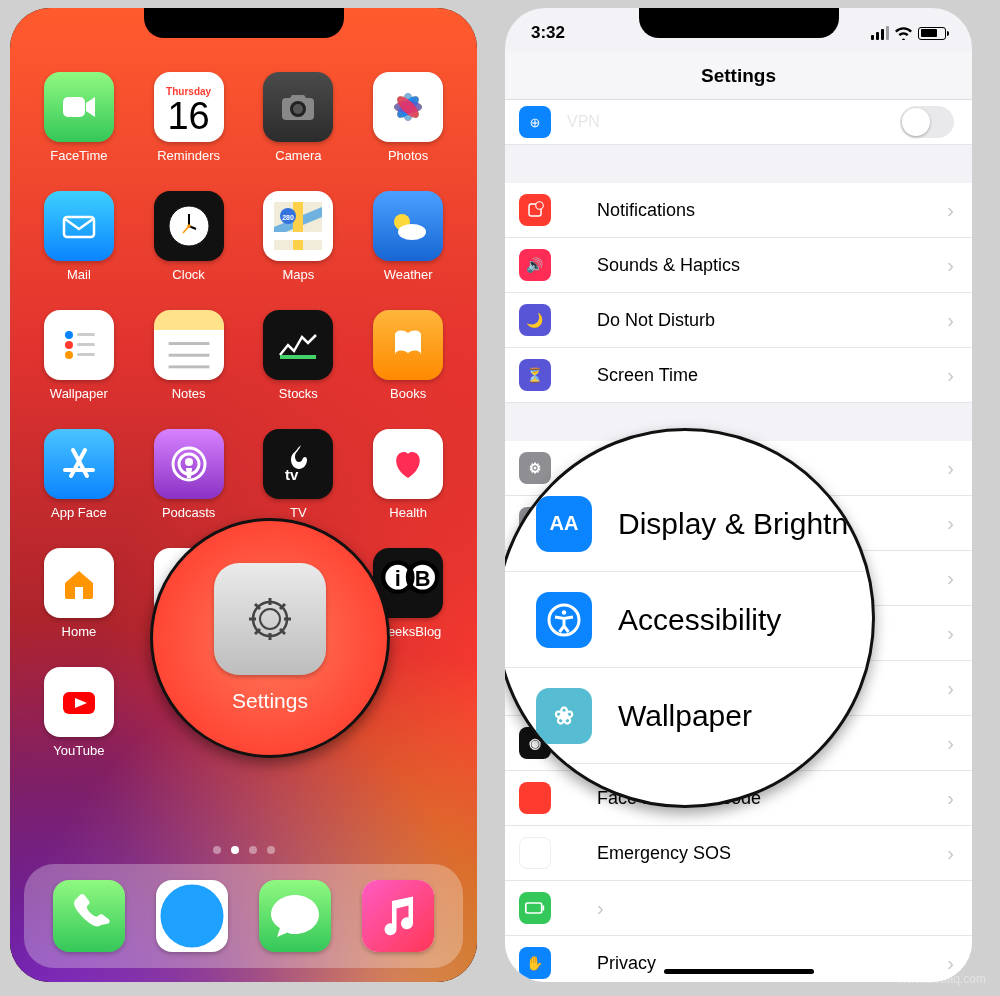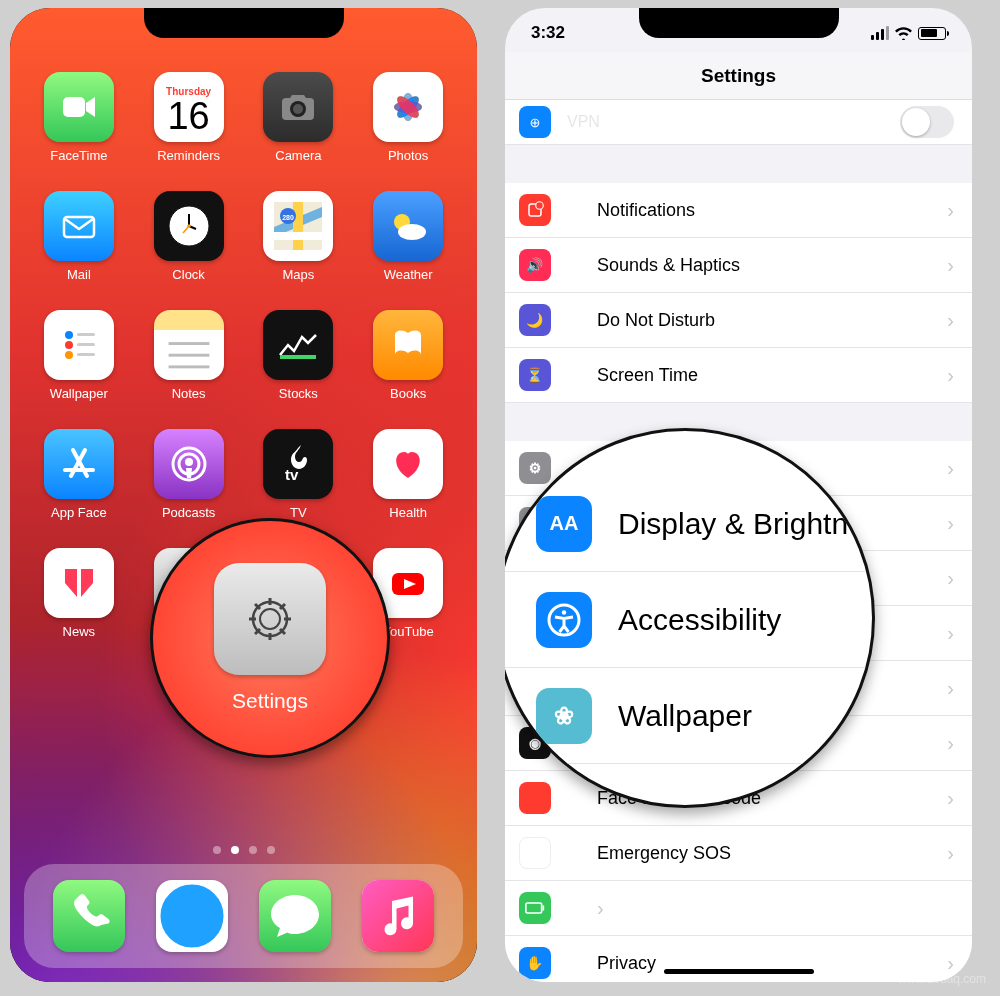--- a/index.html
+++ b/index.html
@@ -283,20 +283,29 @@
     <div class="app">
           <div class="icon i-health">
             <svg viewBox="0 0 48 48">
               <path d="M24 38C8 28 10 12 20 12c3 0 4 2 4 2s1-2 4-2c10 0 12 16-4 26z" fill="#ff2d55"></path>
             </svg>
           </div>
           <span>Health</span>
         </div>
 
     <div class="app">
+          <div class="icon i-home">
+            <svg viewBox="0 0 48 48">
+              <path d="M10 24L24 12l14 12v14a2 2 0 01-2 2H12a2 2 0 01-2-2z" fill="#ff9500"></path>
+              <rect x="20" y="28" width="8" height="12" fill="#fff"></rect>
+            </svg>
+          </div>
+          <span>Home</span>
+        </div>
+    <div class="app">
           <div class="icon i-news">
             <svg viewBox="0 0 48 48">
               <path d="M10 10h12v28L10 24z" fill="#ff3b58"></path>
               <path d="M26 10h12v14L26 38z" fill="#ff3b58"></path>
             </svg>
           </div>
           <span>News</span>
         </div>
     <div class="app">
           <div class="icon i-settings">

